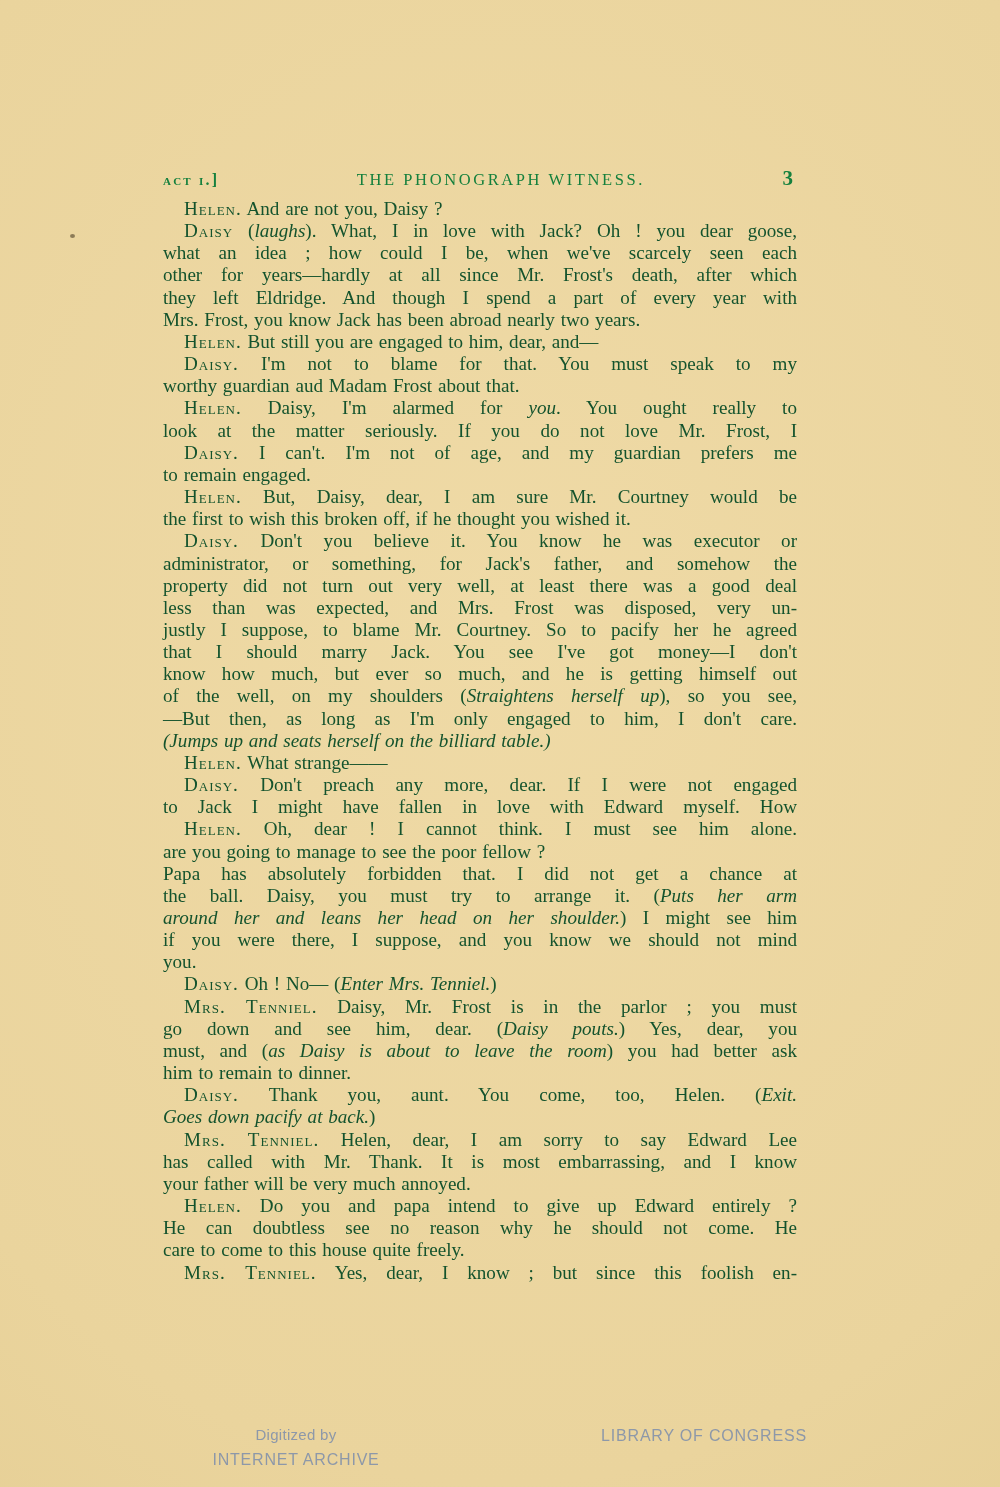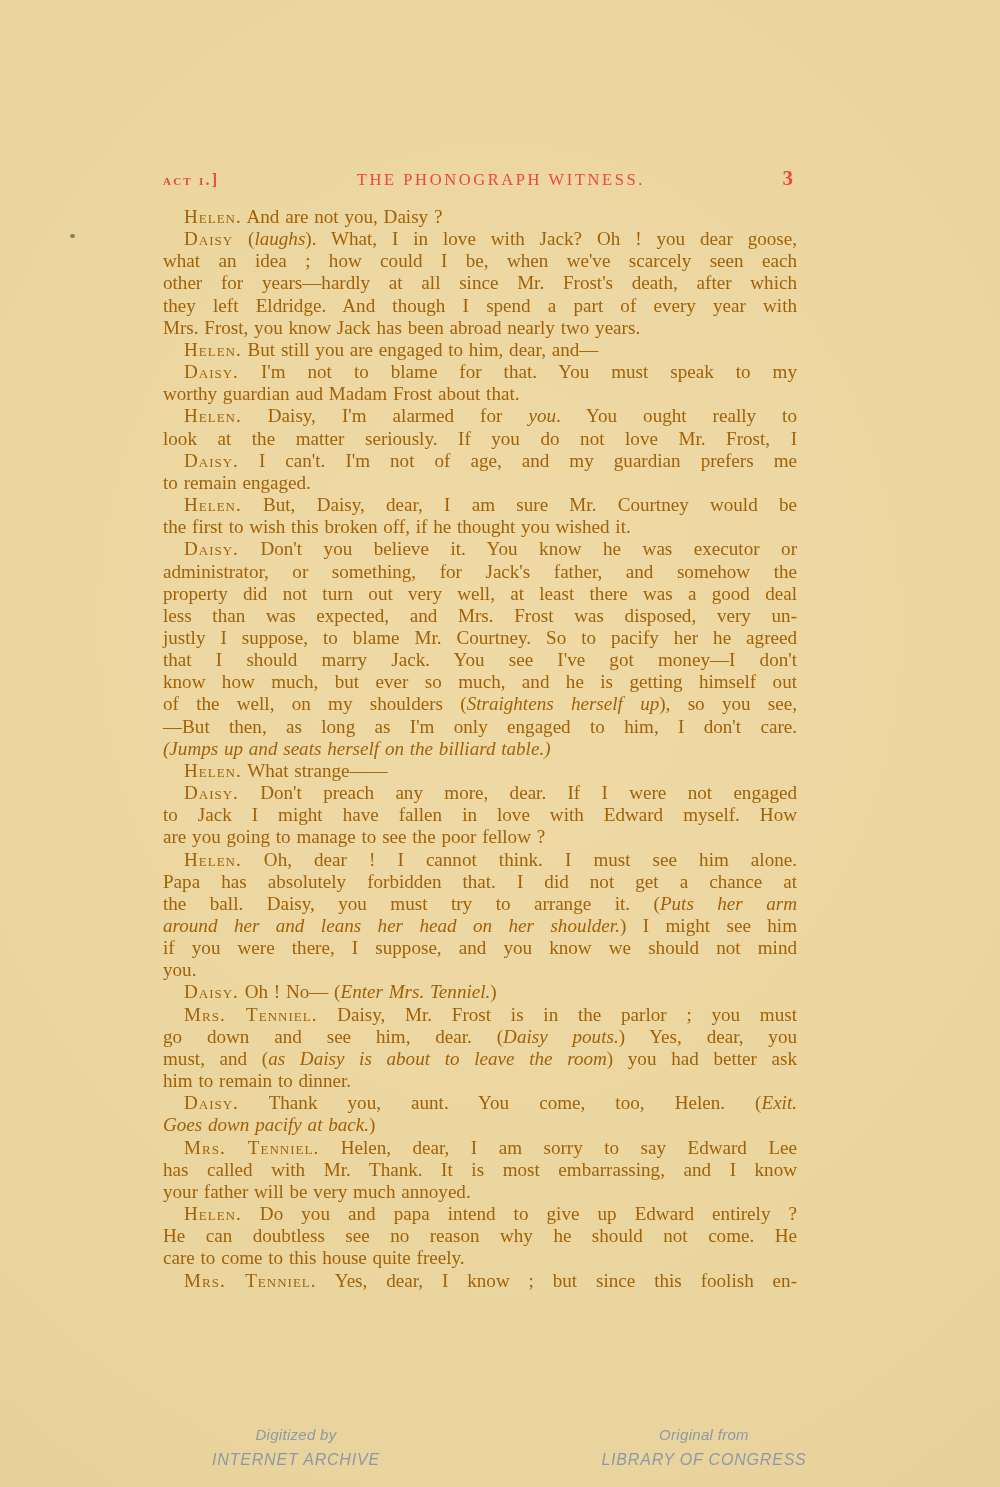--- a/index.html
+++ b/index.html
@@ -8,56 +8,55 @@
     position: relative;
     overflow: hidden;
     background:
       radial-gradient(130% 105% at 50% 42%,
         #efdaa6 0%, #ead49d 55%, #e4cd92 82%, #dbc281 100%);
     font-family: "Liberation Serif", serif;
   }
   .page-header {
     position: absolute; left: 163px; top: 166px; width: 634px;
     display: flex; align-items: baseline;
-    color: #ef4444;
+    color: #15803d;
   }
   .header-act {
     font-size: 16px; letter-spacing: 2.2px;
     font-variant: small-caps; font-weight: 600;
   }
   .header-title {
     flex: 1; text-align: center;
     font-size: 16.5px; font-weight: 400; letter-spacing: 2.6px;
   }
   .header-page {
     font-size: 21px; font-weight: 700; padding-right: 4px;
   }
   .text-block {
-    position: absolute; left: 163px; top: 206px; width: 634px;
+    position: absolute; left: 163px; top: 198px; width: 634px;
     font-size: 19.1px; line-height: 22.15px;
-    color: #a16207;
+    color: #14532d;
     word-spacing: 1px;
     font-family: Liberation Serif, serif;
   }
   .ln { text-align: left; }
   .ln.just { text-align: justify; text-align-last: justify; }
   .ln.ind { text-indent: 21px; }
   .sc { font-variant: small-caps; letter-spacing: 1px; }
   .it { font-style: italic; }
   .speck {
     position: absolute; left: 70px; top: 234px;
     width: 5px; height: 4px; border-radius: 50%;
     background: rgba(62, 50, 28, 0.55);
   }
   .footer-col {
     position: absolute; top: 1423px; width: 310px;
     text-align: center;
     font-family: "Liberation Sans", sans-serif;
     color: #8d98a9;
-    font-style: italic;
   }
   .footer-left  { left: 141px; }
   .footer-right { left: 549px; }
   .footer-line1 { font-size: 15px; line-height: 24px; letter-spacing: 0.3px; }
   .footer-line2 { font-size: 16px; line-height: 26px; letter-spacing: 0.8px; }
 </style>
 </head>
 <body style="color: rgb(63, 51, 24);">
 
 <div class="page-header">
@@ -90,22 +89,22 @@
     <div class="ln just"><span class="n">less than was expected, and Mrs. Frost was disposed, very un-</span></div>
     <div class="ln just"><span class="n">justly I suppose, to blame Mr. Courtney. So to pacify her he agreed</span></div>
     <div class="ln just"><span class="n">that I should marry Jack. You see I've got money—I don't</span></div>
     <div class="ln just"><span class="n">know how much, but ever so much, and he is getting himself out</span></div>
     <div class="ln just"><span class="n">of the well, on my shoulders (</span><span class="it">Straightens herself up</span><span class="n">), so you see,</span></div>
     <div class="ln just"><span class="n">—But then, as long as I'm only engaged to him, I don't care.</span></div>
     <div class="ln"><span class="it">(Jumps up and seats herself on the billiard table.)</span></div>
     <div class="ln ind"><span class="sc">Helen.</span><span class="n">  What strange——</span></div>
     <div class="ln just ind"><span class="sc">Daisy.</span><span class="n">  Don't preach any more, dear. If I were not engaged</span></div>
     <div class="ln just"><span class="n">to Jack I might have fallen in love with Edward myself. How</span></div>
+    <div class="ln just ind"><span class="sc">Helen.</span><span class="n">  Oh, dear ! I cannot think. I must see him alone.</span></div>
     <div class="ln"><span class="n">are you going to manage to see the poor fellow ?</span></div>
-    <div class="ln just ind"><span class="sc">Helen.</span><span class="n">  Oh, dear ! I cannot think. I must see him alone.</span></div>
     <div class="ln just"><span class="n">Papa has absolutely forbidden that. I did not get a chance at</span></div>
     <div class="ln just"><span class="n">the ball. Daisy, you must try to arrange it. (</span><span class="it">Puts her arm</span></div>
     <div class="ln just"><span class="it">around her and leans her head on her shoulder.</span><span class="n">) I might see him</span></div>
     <div class="ln just"><span class="n">if you were there, I suppose, and you know we should not mind</span></div>
     <div class="ln"><span class="n">you.</span></div>
     <div class="ln ind"><span class="sc">Daisy.</span><span class="n">  Oh ! No— (</span><span class="it">Enter Mrs. Tenniel.</span><span class="n">)</span></div>
     <div class="ln just ind"><span class="sc">Mrs. Tenniel.</span><span class="n">  Daisy, Mr. Frost is in the parlor ; you must</span></div>
     <div class="ln just"><span class="n">go down and see him, dear. (</span><span class="it">Daisy pouts.</span><span class="n">) Yes, dear, you</span></div>
     <div class="ln just"><span class="n">must, and (</span><span class="it">as Daisy is about to leave the room</span><span class="n">) you had better ask</span></div>
     <div class="ln"><span class="n">him to remain to dinner.</span></div>
@@ -118,15 +117,14 @@
     <div class="ln just"><span class="n">He can doubtless see no reason why he should not come. He</span></div>
     <div class="ln"><span class="n">care to come to this house quite freely.</span></div>
     <div class="ln just ind"><span class="sc">Mrs. Tenniel.</span><span class="n">  Yes, dear, I know ; but since this foolish en-</span></div>
   </div>
 
 <div class="footer-col footer-left">
   <div class="footer-line1">Digitized by</div>
   <div class="footer-line2">INTERNET ARCHIVE</div>
 </div>
 <div class="footer-col footer-right">
-  <div class="footer-line1">Original from</div>
   <div class="footer-line2">LIBRARY OF CONGRESS</div>
 </div>
 
 </body></html>

